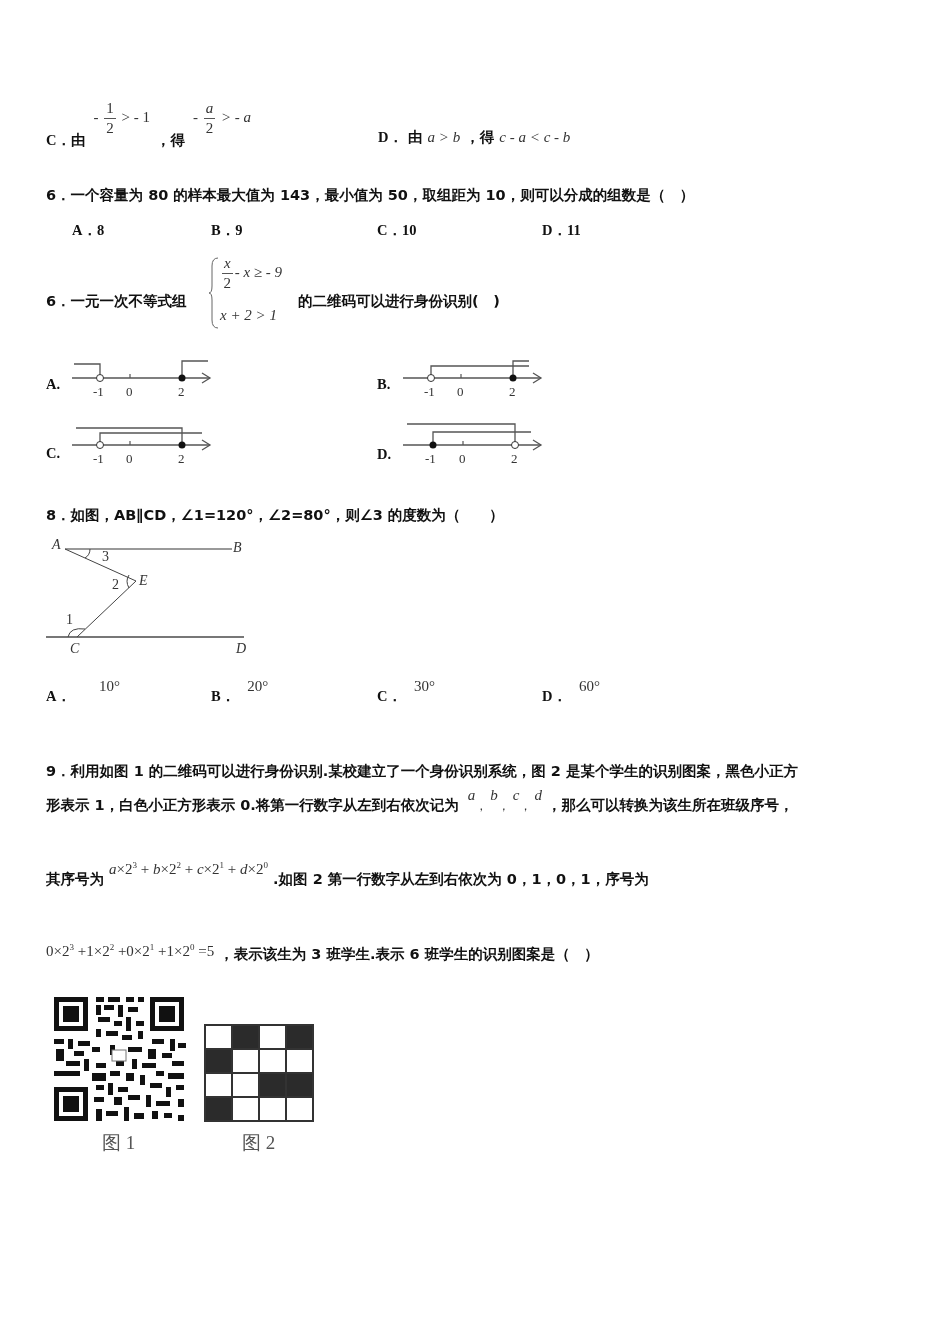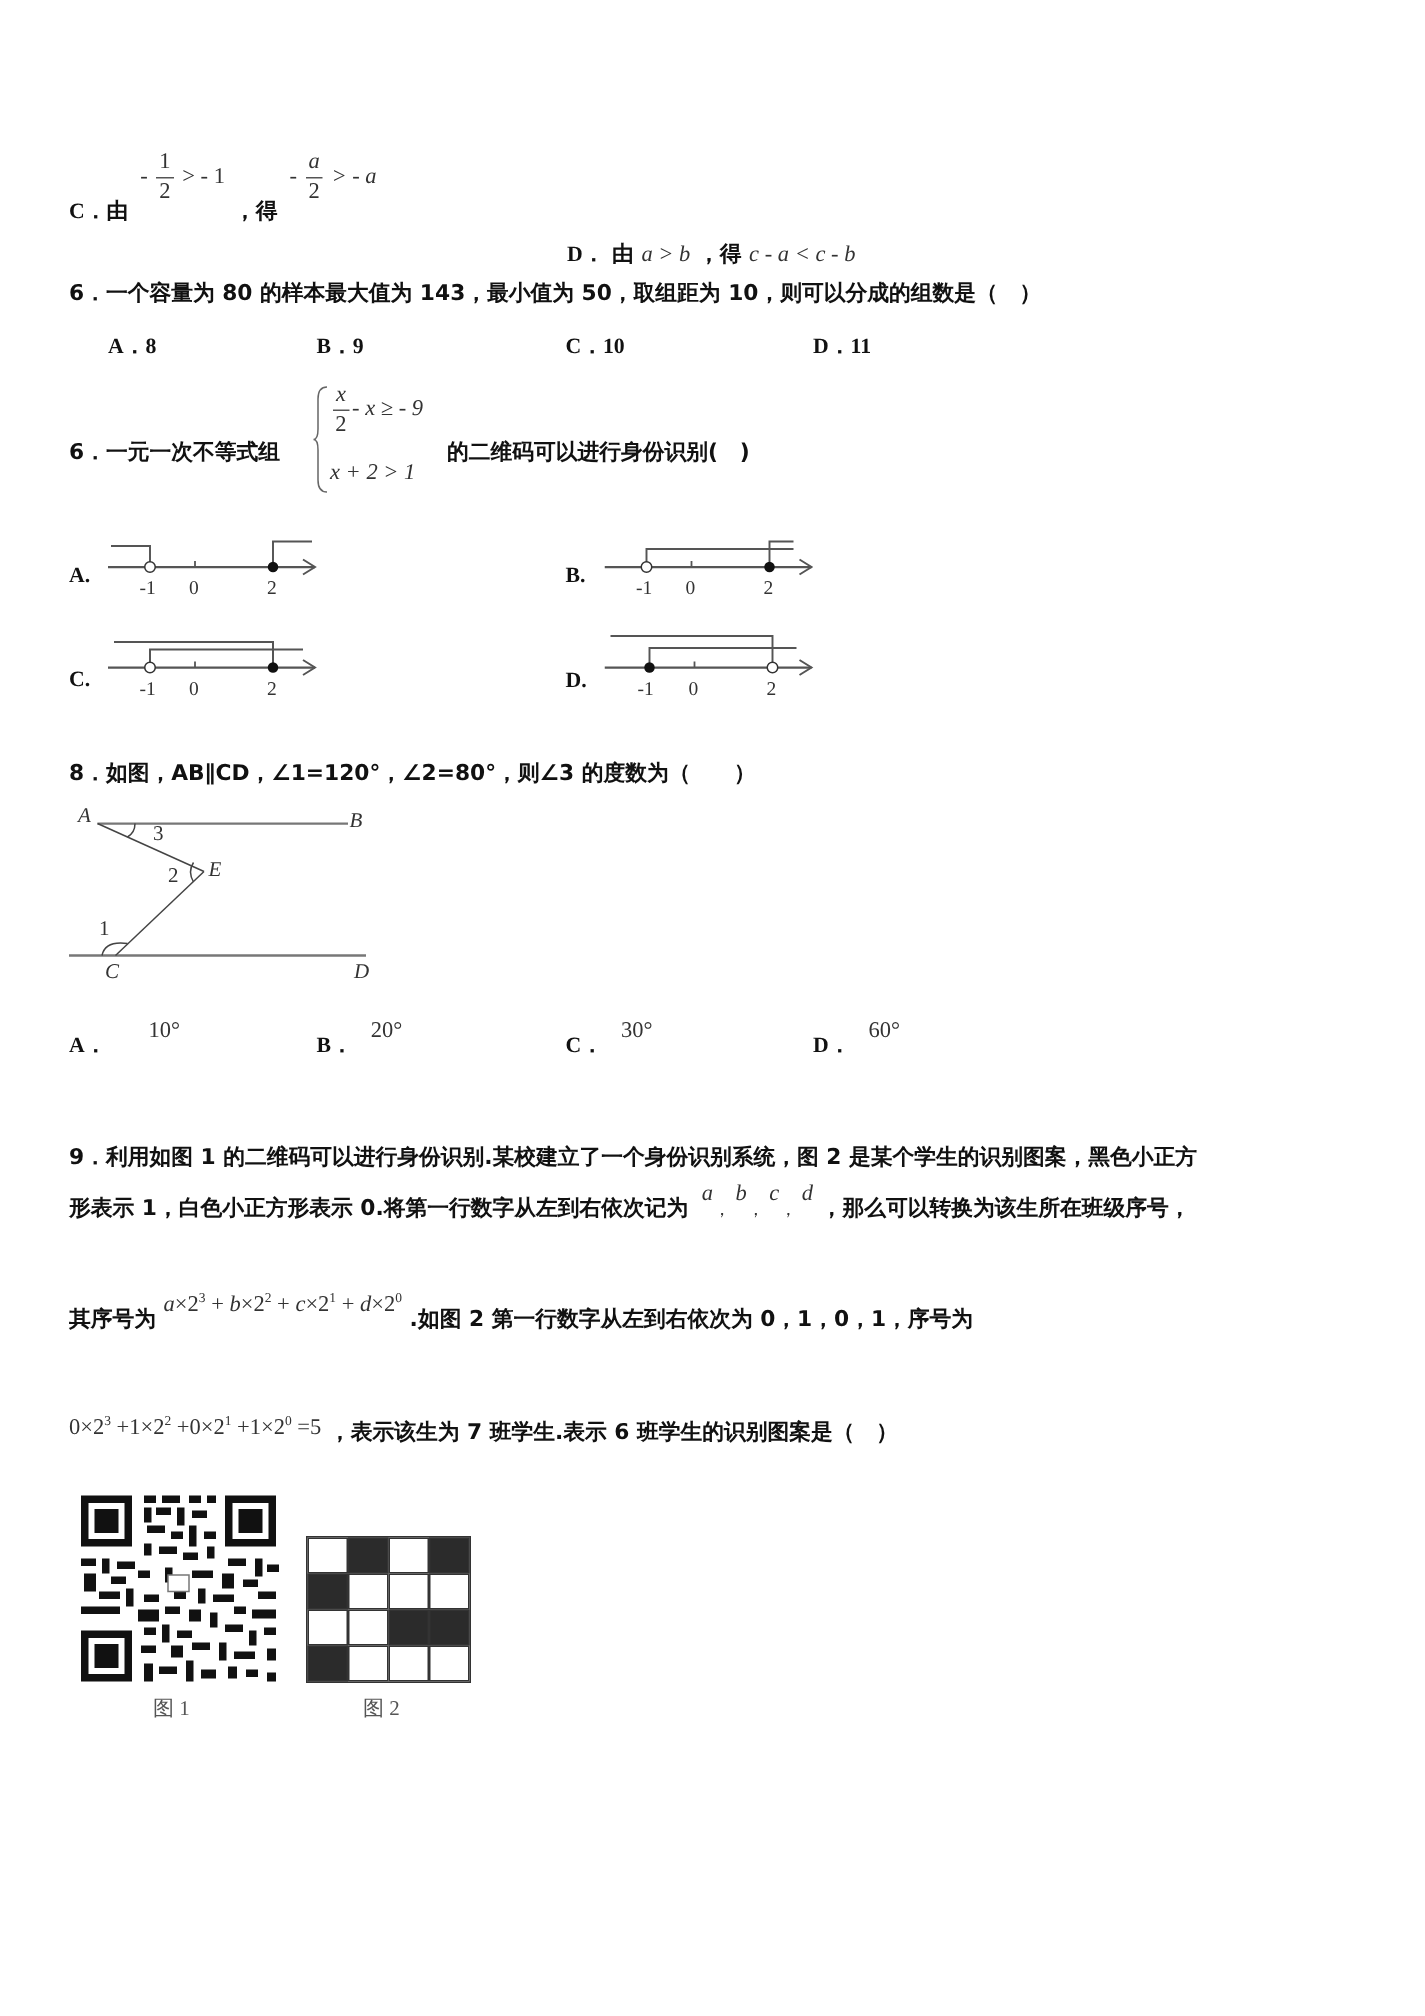--- a/index.html
+++ b/index.html
@@ -11,21 +11,21 @@
   .math { font-family: "Liberation Serif", "DejaVu Serif", serif; font-style: italic; font-weight: normal; color: #333; font-size: 15px; }
   .mathn { font-family: "Liberation Serif", "DejaVu Serif", serif; font-weight: normal; color: #333; font-size: 15px; }
   .frac { display: inline-flex; flex-direction: column; align-items: center; vertical-align: middle; line-height: 1; margin: 0 2px; }
   .frac .num { border-bottom: 1px solid #555; padding: 0 2px 2px 2px; }
   .frac .den { padding-top: 2px; }
   sup { font-size: 9px; }
   .grid2 { display: grid; grid-template-columns: repeat(4, 27px); grid-template-rows: repeat(4, 24px);
            border: 1.5px solid #333; gap: 0; }
   .cell { border: 1px solid #333; box-sizing: border-box; }
   .cell.b { background: #2b2b2b; }
-  .cap { font-family: "Liberation Serif", serif; font-size: 14px; color: #555; }
+  .cap { font-family: "Liberation Serif", serif; font-size: 19px; color: #555; }
 </style>
 </head>
 <body>
 
 <div class="abs q" style="left:46px; top:104px; height:46px; display:flex; align-items:flex-end;">
   <span class="opt">C．</span>
   <span>由</span>
   <span class="mathn" style="position:relative; top:-14px; margin-left:8px;">-
     <span class="frac">
         <span class="num">1</span>
@@ -36,21 +36,21 @@
   <span style="margin-left:6px;">，得</span>
   <span class="mathn" style="position:relative; top:-14px; margin-left:8px;">-
     <span class="frac">
         <span class="num math">a</span>
         <span class="den">2</span>
       </span>
     <span class="math">&gt; - a</span>
   </span>
 </div>
 
-<div class="abs q" style="left:378px; top:128px;margin-top:32px;">
+<div class="abs q" style="left:378px; top:128px;">
   <span class="opt">D．</span>
   <span>由</span>
   <span class="math">a &gt; b</span>
   <span>，得</span>
   <span class="math">c - a &lt; c - b</span>
 </div>
 
 <div class="abs q" style="left:46px; top:186px;">6．一个容量为 80 的样本最大值为 143，最小值为 50，取组距为 10，则可以分成的组数是（　）</div>
 <div class="abs q" style="left:62px; top:221px;margin-left:10px;"><span class="opt">A．</span><span class="opt">8</span></div>
 <div class="abs q" style="left:211px; top:221px;"><span class="opt">B．</span><span class="opt">9</span></div>
@@ -174,21 +174,21 @@
 </div>
 
 <div class="abs q" style="left:46px; top:870px;">
   <span>其序号为</span>
   <span class="mathn" style="position:relative; top:-10px;"><i>a</i>×2<sup>3</sup> + <i>b</i>×2<sup>2</sup> + <i>c</i>×2<sup>1</sup> + <i>d</i>×2<sup>0</sup></span>
   <span>.如图 2 第一行数字从左到右依次为 0，1，0，1，序号为</span>
 </div>
 
 <div class="abs q" style="left:46px; top:945px;">
   <span class="mathn" style="position:relative; top:-3px;">0×2<sup>3</sup> +1×2<sup>2</sup> +0×2<sup>1</sup> +1×2<sup>0</sup> =5</span>
-  <span>，表示该生为 7 班学生.表示 6 班学生的识别图案是（　）</span>
+  <span>，表示该生为 3 班学生.表示 6 班学生的识别图案是（　）</span>
 </div>
 
 <div class="abs" style="left:52px; top:995px; width:136px; height:128px;">
   <svg width="136" height="128">
     <rect x="0" y="0" width="136" height="128" fill="#fff"></rect>
 
     <rect x="2" y="2" width="34" height="34" fill="#111"></rect>
       <rect x="7" y="7" width="24" height="24" fill="#fff"></rect>
       <rect x="11" y="11" width="16" height="16" fill="#111"></rect>
     <rect x="98" y="2" width="34" height="34" fill="#111"></rect>

